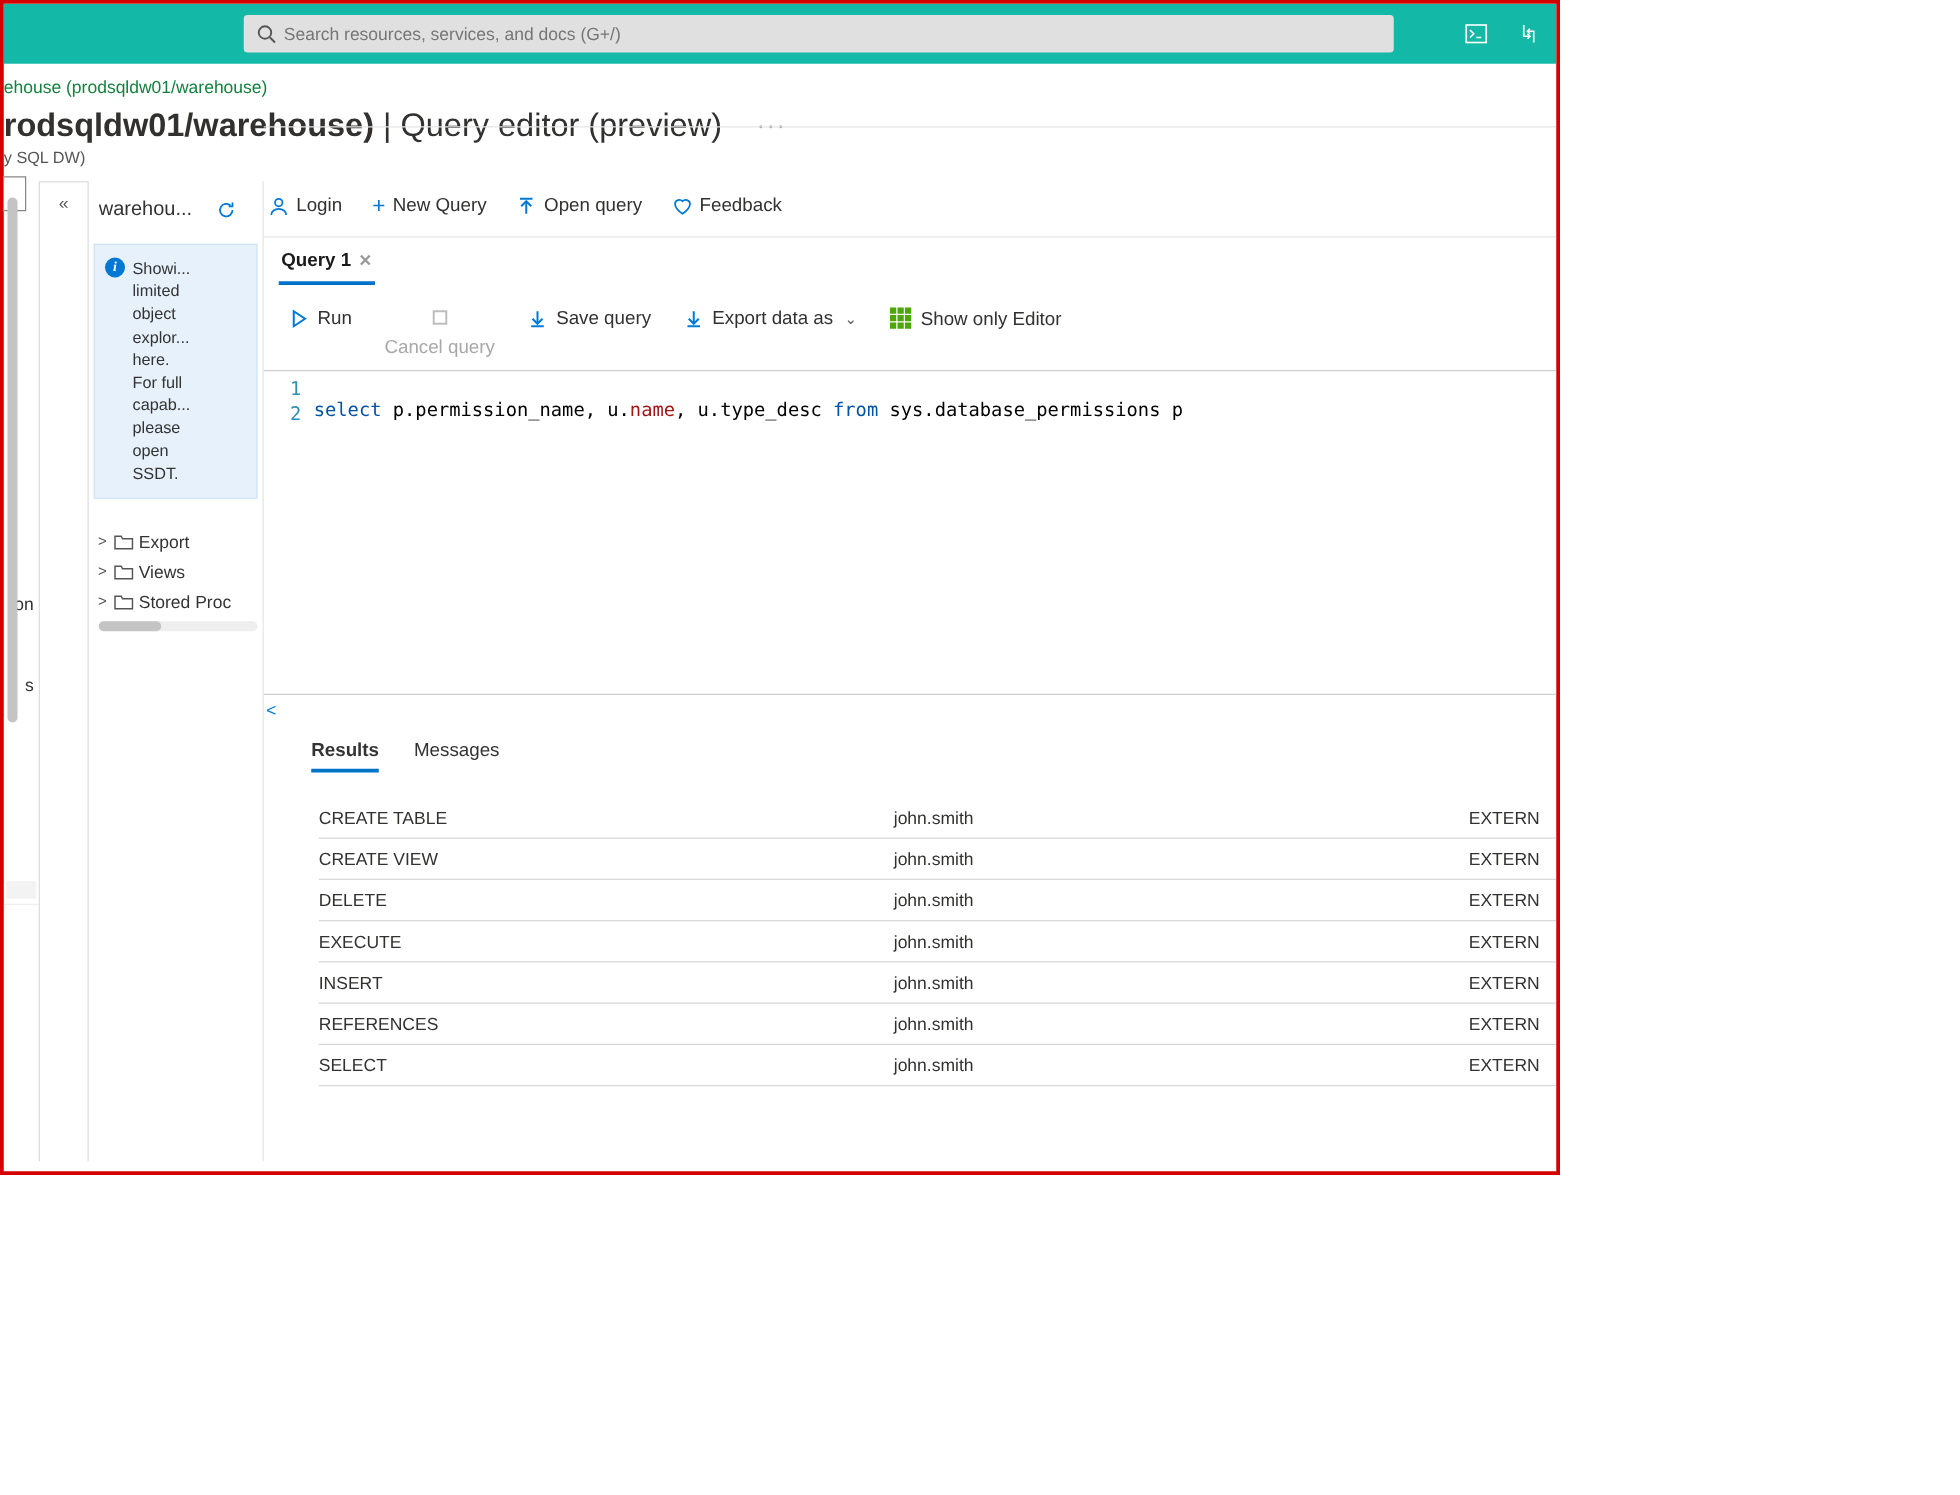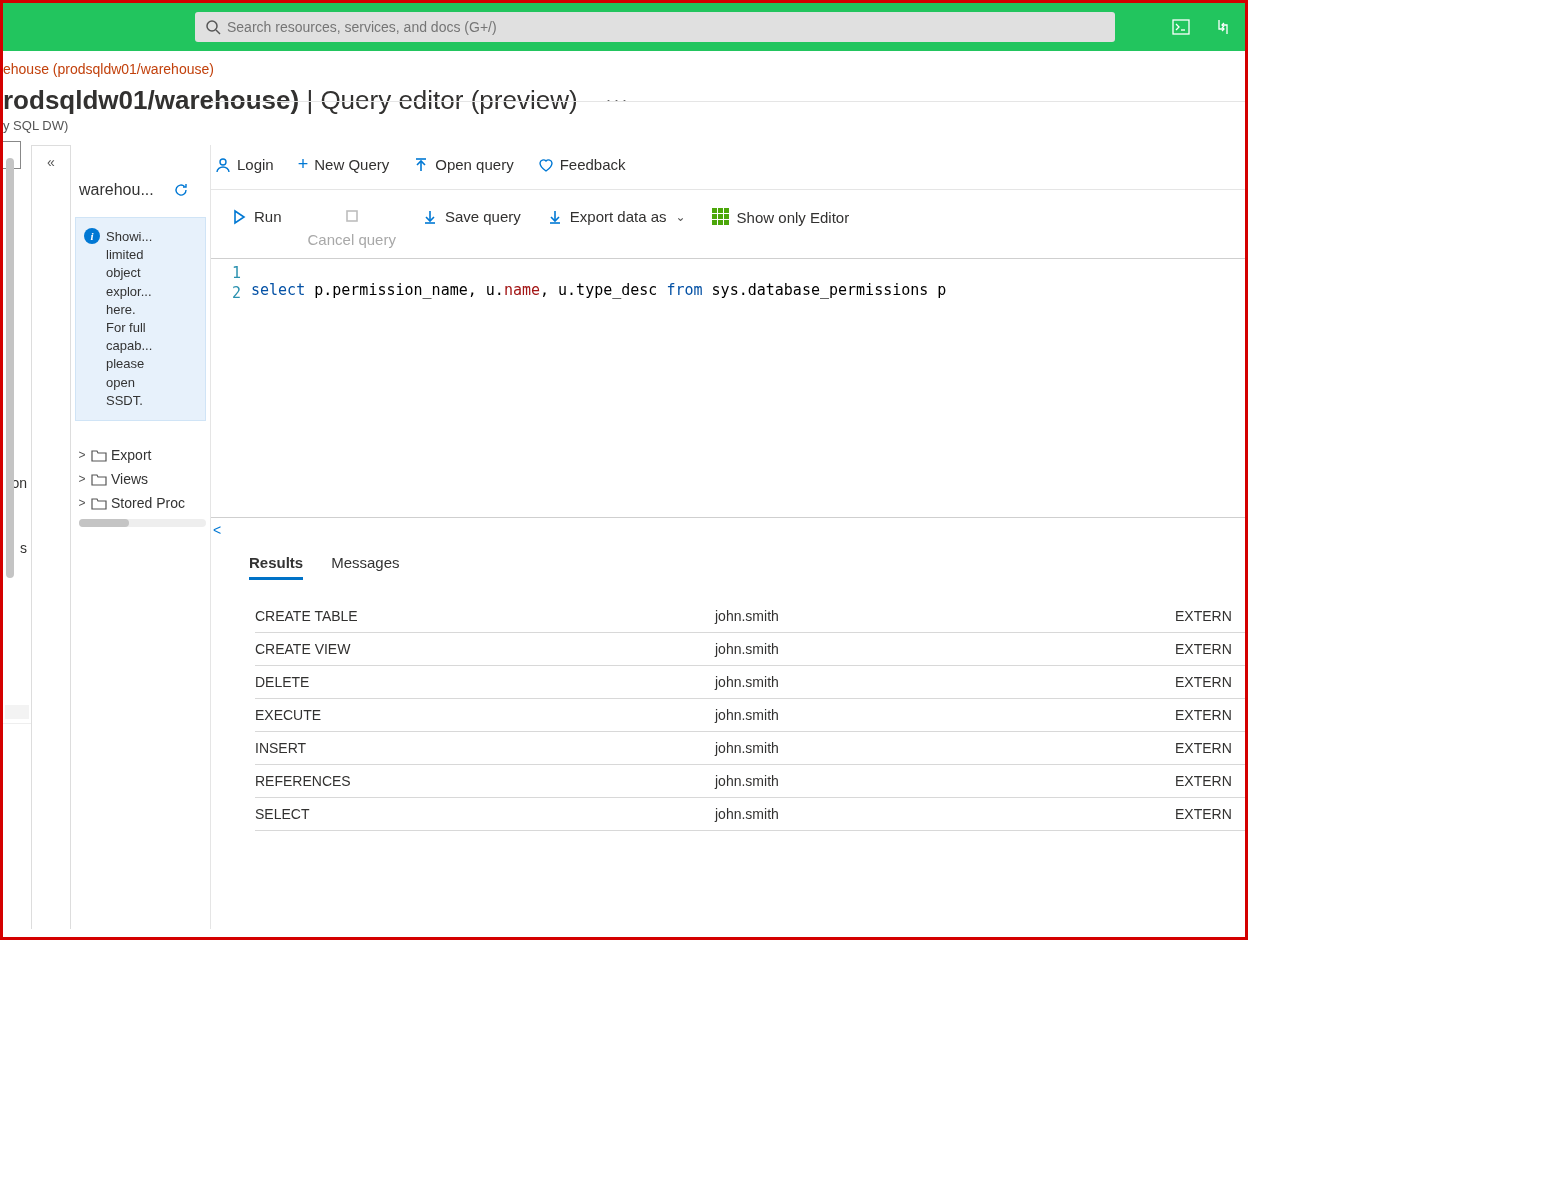--- a/index.html
+++ b/index.html
@@ -1,43 +1,43 @@
 <!DOCTYPE html>
 <html><head>
 <meta charset="utf-8">
 <style>
   * { box-sizing: border-box; margin: 0; padding: 0; }
   body { font-family: "Segoe UI", Arial, sans-serif; font-size: 14px; color: #323130; width: 1248px; height: 940px; border: 3px solid #d40000; overflow: hidden; background: #fff; }
-  .topbar { background: #22c55e; height: 48px; display: flex; align-items: center; padding: 0 12px; }
+  .topbar { background: #14b8a6; height: 48px; display: flex; align-items: center; padding: 0 12px; }
   .search-wrap { flex: 0 0 auto; margin-left: 180px; width: 920px; position: relative; }
   .search { width: 100%; height: 30px; border: none; border-radius: 3px; background: #e0e0e0; padding: 0 10px 0 32px; font-size: 14px; color: #555; }
   .search-icon { position: absolute; left: 10px; top: 7px; width: 16px; height: 16px; color: #555; }
   .topbar-right { margin-left: auto; display: flex; gap: 22px; color: #fff; }
   .topicon { width: 20px; height: 20px; cursor: pointer; }
 
   .breadcrumb { padding: 10px 0 4px 0; }
-  .breadcrumb a { color: #c2410c; text-decoration: none; font-size: 14px; }
+  .breadcrumb a { color: #15803d; text-decoration: none; font-size: 14px; }
 
   .page-title-row { padding: 4px 0 2px 0; display:flex; align-items:center; }
   .page-title { font-size: 26px; font-weight: 600; color: #323130; }
   .page-title .light { font-weight: 400; }
   .dots { margin-left: 28px; color: #666; font-size: 18px; letter-spacing:2px; }
   .subtitle { font-size: 13px; color: #555; padding-bottom: 12px; }
 
   .layout { display: flex; }
   .leftcol { width: 28px; border-right: 0; flex:0 0 auto; position:relative;}
   .leftcol .snip { position:absolute; font-size:14px; color:#323130; white-space:nowrap; }
 
   .midpanel { width: 40px; border:1px solid #ddd; border-top:1px solid #ddd; border-bottom:none; display:flex; justify-content:center; padding-top:8px; cursor:pointer; position:relative;}
   .midpanel::before{ content:""; position:absolute; left:4px; top:6px; bottom:-1000px; width:8px; background:#c9c9c9; border-radius:5px; display:none;}
   .dbl-chev { font-size:14px; color:#555;}
 
   .sidebar { width: 140px; border-right:1px solid #e5e5e5; padding:8px 0 0 4px; position:relative;}
   .sb-thumb { position:absolute; left:-26px; top:12px; width:8px; height:420px; background:#c4c4c4; border-radius:4px;}
-  .sb-title-row { display:flex; align-items:center; padding:6px 4px 18px 4px;margin-top:22px;}
+  .sb-title-row { display:flex; align-items:center; padding:6px 4px 18px 4px;}
   .sb-title { font-size:16px; color:#333; white-space:nowrap; overflow:hidden; text-overflow:ellipsis; width:90px;}
   .refresh-icon { width:16px; height:16px; color:#0078d4; margin-left:4px;}
   .info-box { background:#e7f1fb; border:1px solid #d0e4f6; padding:10px 8px; font-size:13px; color:#333; display:flex; gap:6px; margin: 0 4px 22px 0;}
   .info-icon { width:16px; height:16px; flex:0 0 auto; color:#0078d4; background:#0078d4; border-radius:50%; display:flex; align-items:center; justify-content:center;}
   .info-icon span{ color:#fff; font-style:italic; font-weight:bold; font-size:11px; font-family:Georgia,serif;}
   .info-text div { line-height:1.4; }
   .tree-item { display:flex; align-items:center; gap:4px; padding:4px 2px; font-size:14px; color:#333; cursor:pointer; white-space:nowrap;}
   .chev { width:10px; text-align:center; color:#555; font-size:12px;}
   .folder { width:16px; height:14px; }
   .hscroll { height:8px; background:#eee; margin:4px 4px 0 4px; border-radius:4px; position:relative;}
@@ -209,20 +209,26 @@
       </div>
       <div class="tbtn blue">
         <svg viewBox="0 0 16 16" fill="none" stroke="#0078d4" stroke-width="1.4">
             <path d="M8 14s-6-4-6-8a3.5 3.5 0 0 1 6-2 3.5 3.5 0 0 1 6 2c0 4-6 8-6 8z"></path>
           </svg>
         <span>Feedback</span>
       </div>
     </div>
 
     <div style="border-top:1px solid #e5e5e5;">
+      <div class="tabbar">
+        <div class="qtab">
+          <span>Query 1</span>
+          <span class="x">✕</span>
+        </div>
+      </div>
 
       <div class="actionbar">
         <div class="abtn">
           <svg class="run-tri" viewBox="0 0 16 16" fill="none" stroke="#0078d4" stroke-width="1.6">
               <path d="M4 2l9 6-9 6z"></path>
             </svg>
           <span>Run</span>
         </div>
         <div class="abtn disabled">
           <svg viewBox="0 0 16 16" fill="none" stroke="#bdbdbd" stroke-width="1.6">

